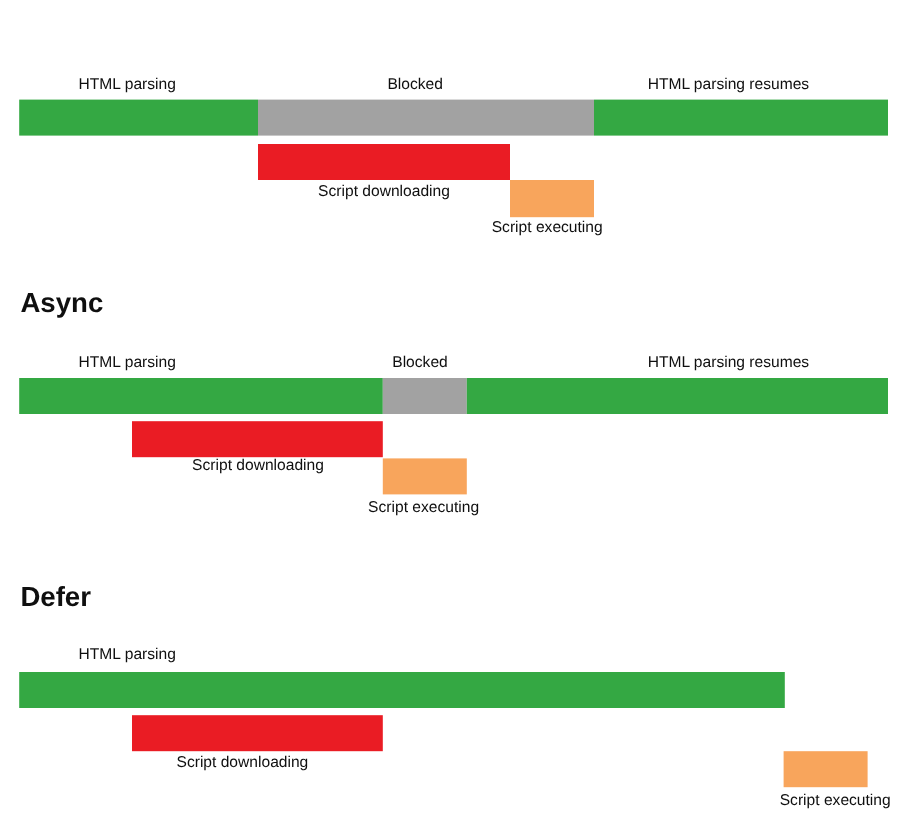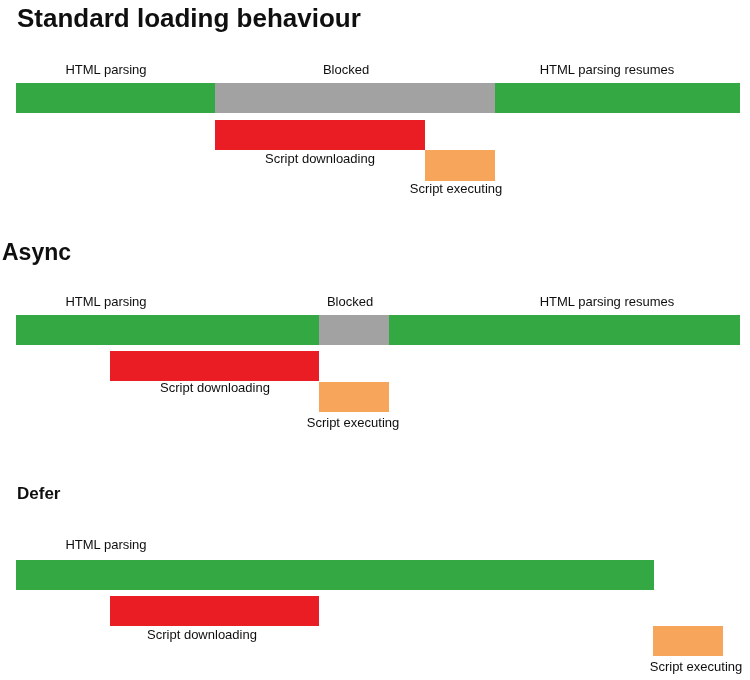--- a/index.html
+++ b/index.html
@@ -32,42 +32,41 @@
     transform: translateX(-50%);
   }
   .bar {
     position: absolute;
   }
 </style>
 </head>
 <body>
 
 <div id="diagram" style="width: 750px; height: 680px; background: rgb(255, 255, 255);">
-    <div class="section-title" style="left: 17px; top: 4px; font-size: 26px; color: rgb(15, 15, 15);">Standard loading behaviour</div>
     <div class="bar" style="left: 16px; top: 83px; width: 199px; height: 30px; background: rgb(52, 168, 67);"></div>
     <div class="bar" style="left: 215px; top: 83px; width: 280px; height: 30px; background: rgb(162, 162, 162);"></div>
     <div class="bar" style="left: 495px; top: 83px; width: 245px; height: 30px; background: rgb(52, 168, 67);"></div>
     <div class="bar" style="left: 215px; top: 120px; width: 210px; height: 30px; background: rgb(234, 28, 36);"></div>
     <div class="bar" style="left: 425px; top: 150px; width: 70px; height: 31px; background: rgb(248, 165, 92);"></div>
     <div class="bar-label" style="left: 106px; top: 63px; color: rgb(15, 15, 15);">HTML parsing</div>
     <div class="bar-label" style="left: 346px; top: 63px; color: rgb(15, 15, 15);">Blocked</div>
     <div class="bar-label" style="left: 607px; top: 63px; color: rgb(15, 15, 15);">HTML parsing resumes</div>
     <div class="bar-label" style="left: 320px; top: 152px; color: rgb(15, 15, 15);">Script downloading</div>
     <div class="bar-label" style="left: 456px; top: 182px; color: rgb(15, 15, 15);">Script executing</div>
-    <div class="section-title" style="left: 2px; top: 240px; font-size: 23px; color: rgb(15, 15, 15);">Async</div>
+    <div class="section-title" style="left: 17px; top: 240px; font-size: 23px; color: rgb(15, 15, 15);">Async</div>
     <div class="bar" style="left: 16px; top: 315px; width: 303px; height: 30px; background: rgb(52, 168, 67);"></div>
     <div class="bar" style="left: 319px; top: 315px; width: 70px; height: 30px; background: rgb(162, 162, 162);"></div>
     <div class="bar" style="left: 389px; top: 315px; width: 351px; height: 30px; background: rgb(52, 168, 67);"></div>
     <div class="bar" style="left: 110px; top: 351px; width: 209px; height: 30px; background: rgb(234, 28, 36);"></div>
     <div class="bar" style="left: 319px; top: 382px; width: 70px; height: 30px; background: rgb(248, 165, 92);"></div>
     <div class="bar-label" style="left: 106px; top: 295px; color: rgb(15, 15, 15);">HTML parsing</div>
     <div class="bar-label" style="left: 350px; top: 295px; color: rgb(15, 15, 15);">Blocked</div>
     <div class="bar-label" style="left: 607px; top: 295px; color: rgb(15, 15, 15);">HTML parsing resumes</div>
     <div class="bar-label" style="left: 215px; top: 381px; color: rgb(15, 15, 15);">Script downloading</div>
     <div class="bar-label" style="left: 353px; top: 416px; color: rgb(15, 15, 15);">Script executing</div>
-    <div class="section-title" style="left: 17px; top: 485px; font-size: 17px; color: rgb(15, 15, 15);">Defer</div>
+    <div class="section-title" style="left: 17px; top: 485px; font-size: 23px; color: rgb(15, 15, 15);">Defer</div>
     <div class="bar" style="left: 16px; top: 560px; width: 638px; height: 30px; background: rgb(52, 168, 67);"></div>
     <div class="bar" style="left: 110px; top: 596px; width: 209px; height: 30px; background: rgb(234, 28, 36);"></div>
     <div class="bar" style="left: 653px; top: 626px; width: 70px; height: 30px; background: rgb(248, 165, 92);"></div>
     <div class="bar-label" style="left: 106px; top: 538px; color: rgb(15, 15, 15);">HTML parsing</div>
     <div class="bar-label" style="left: 202px; top: 628px; color: rgb(15, 15, 15);">Script downloading</div>
     <div class="bar-label" style="left: 696px; top: 660px; color: rgb(15, 15, 15);">Script executing</div>
   </div>
 
 </body></html>

